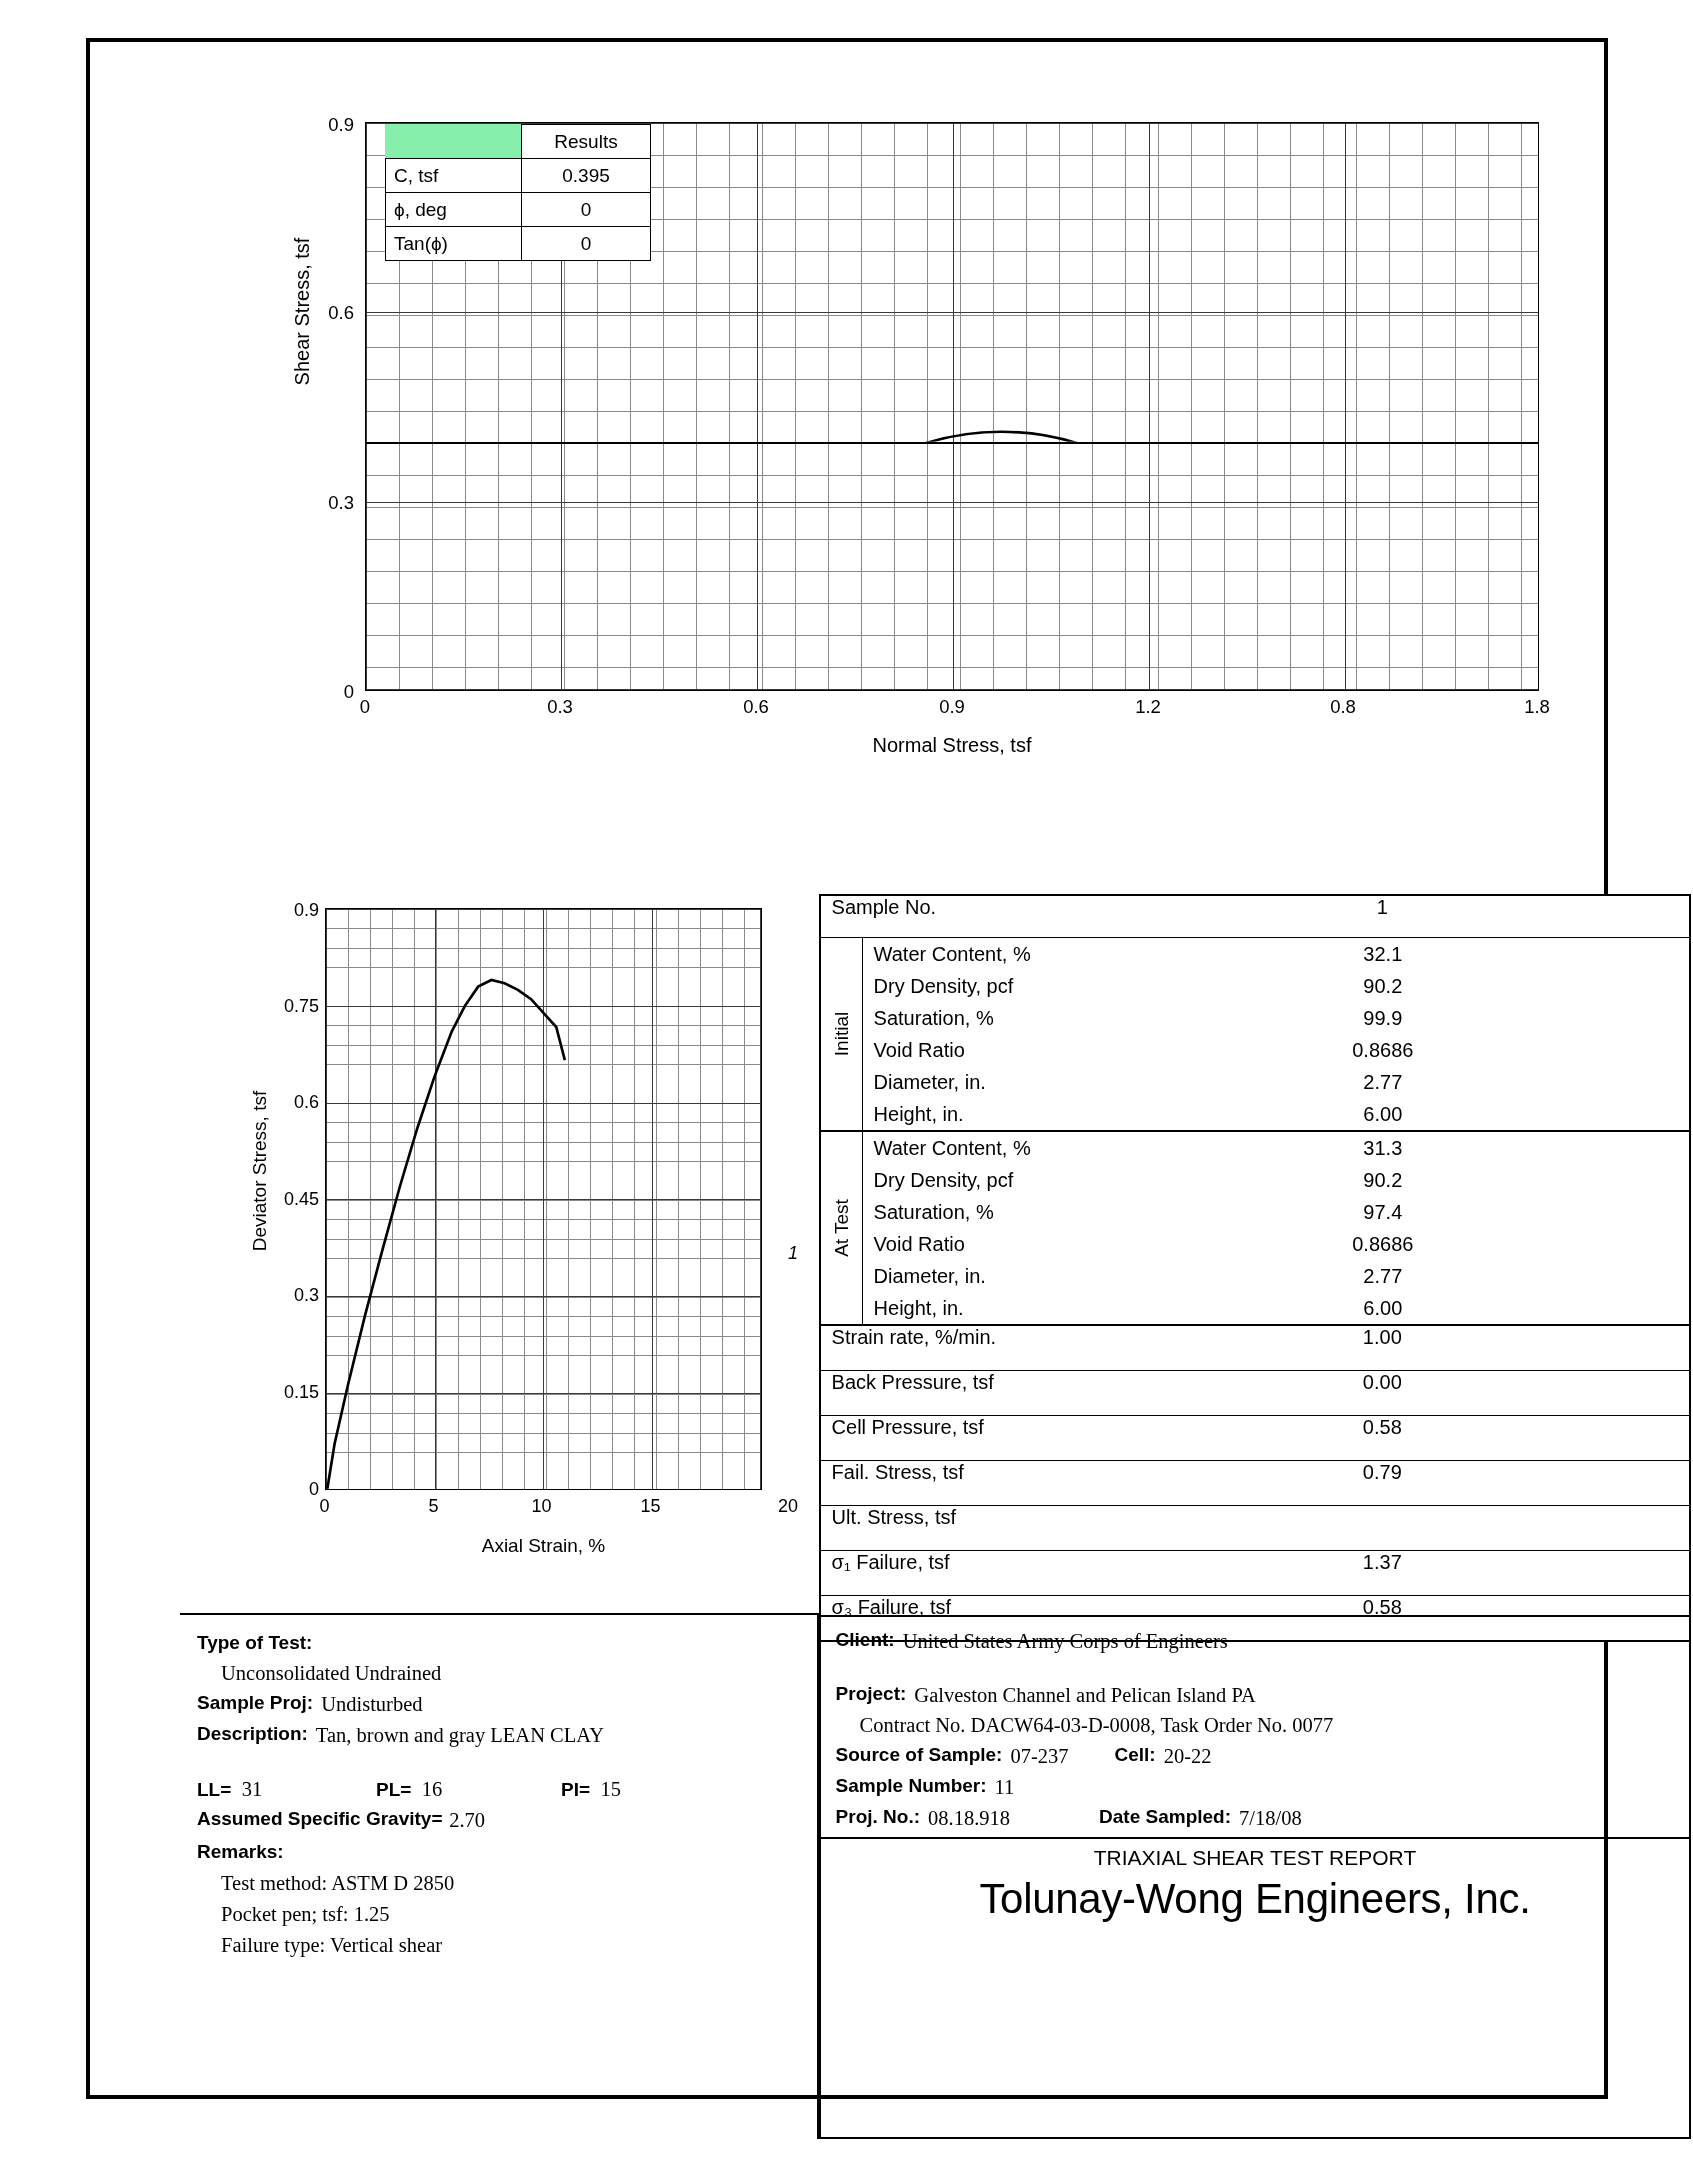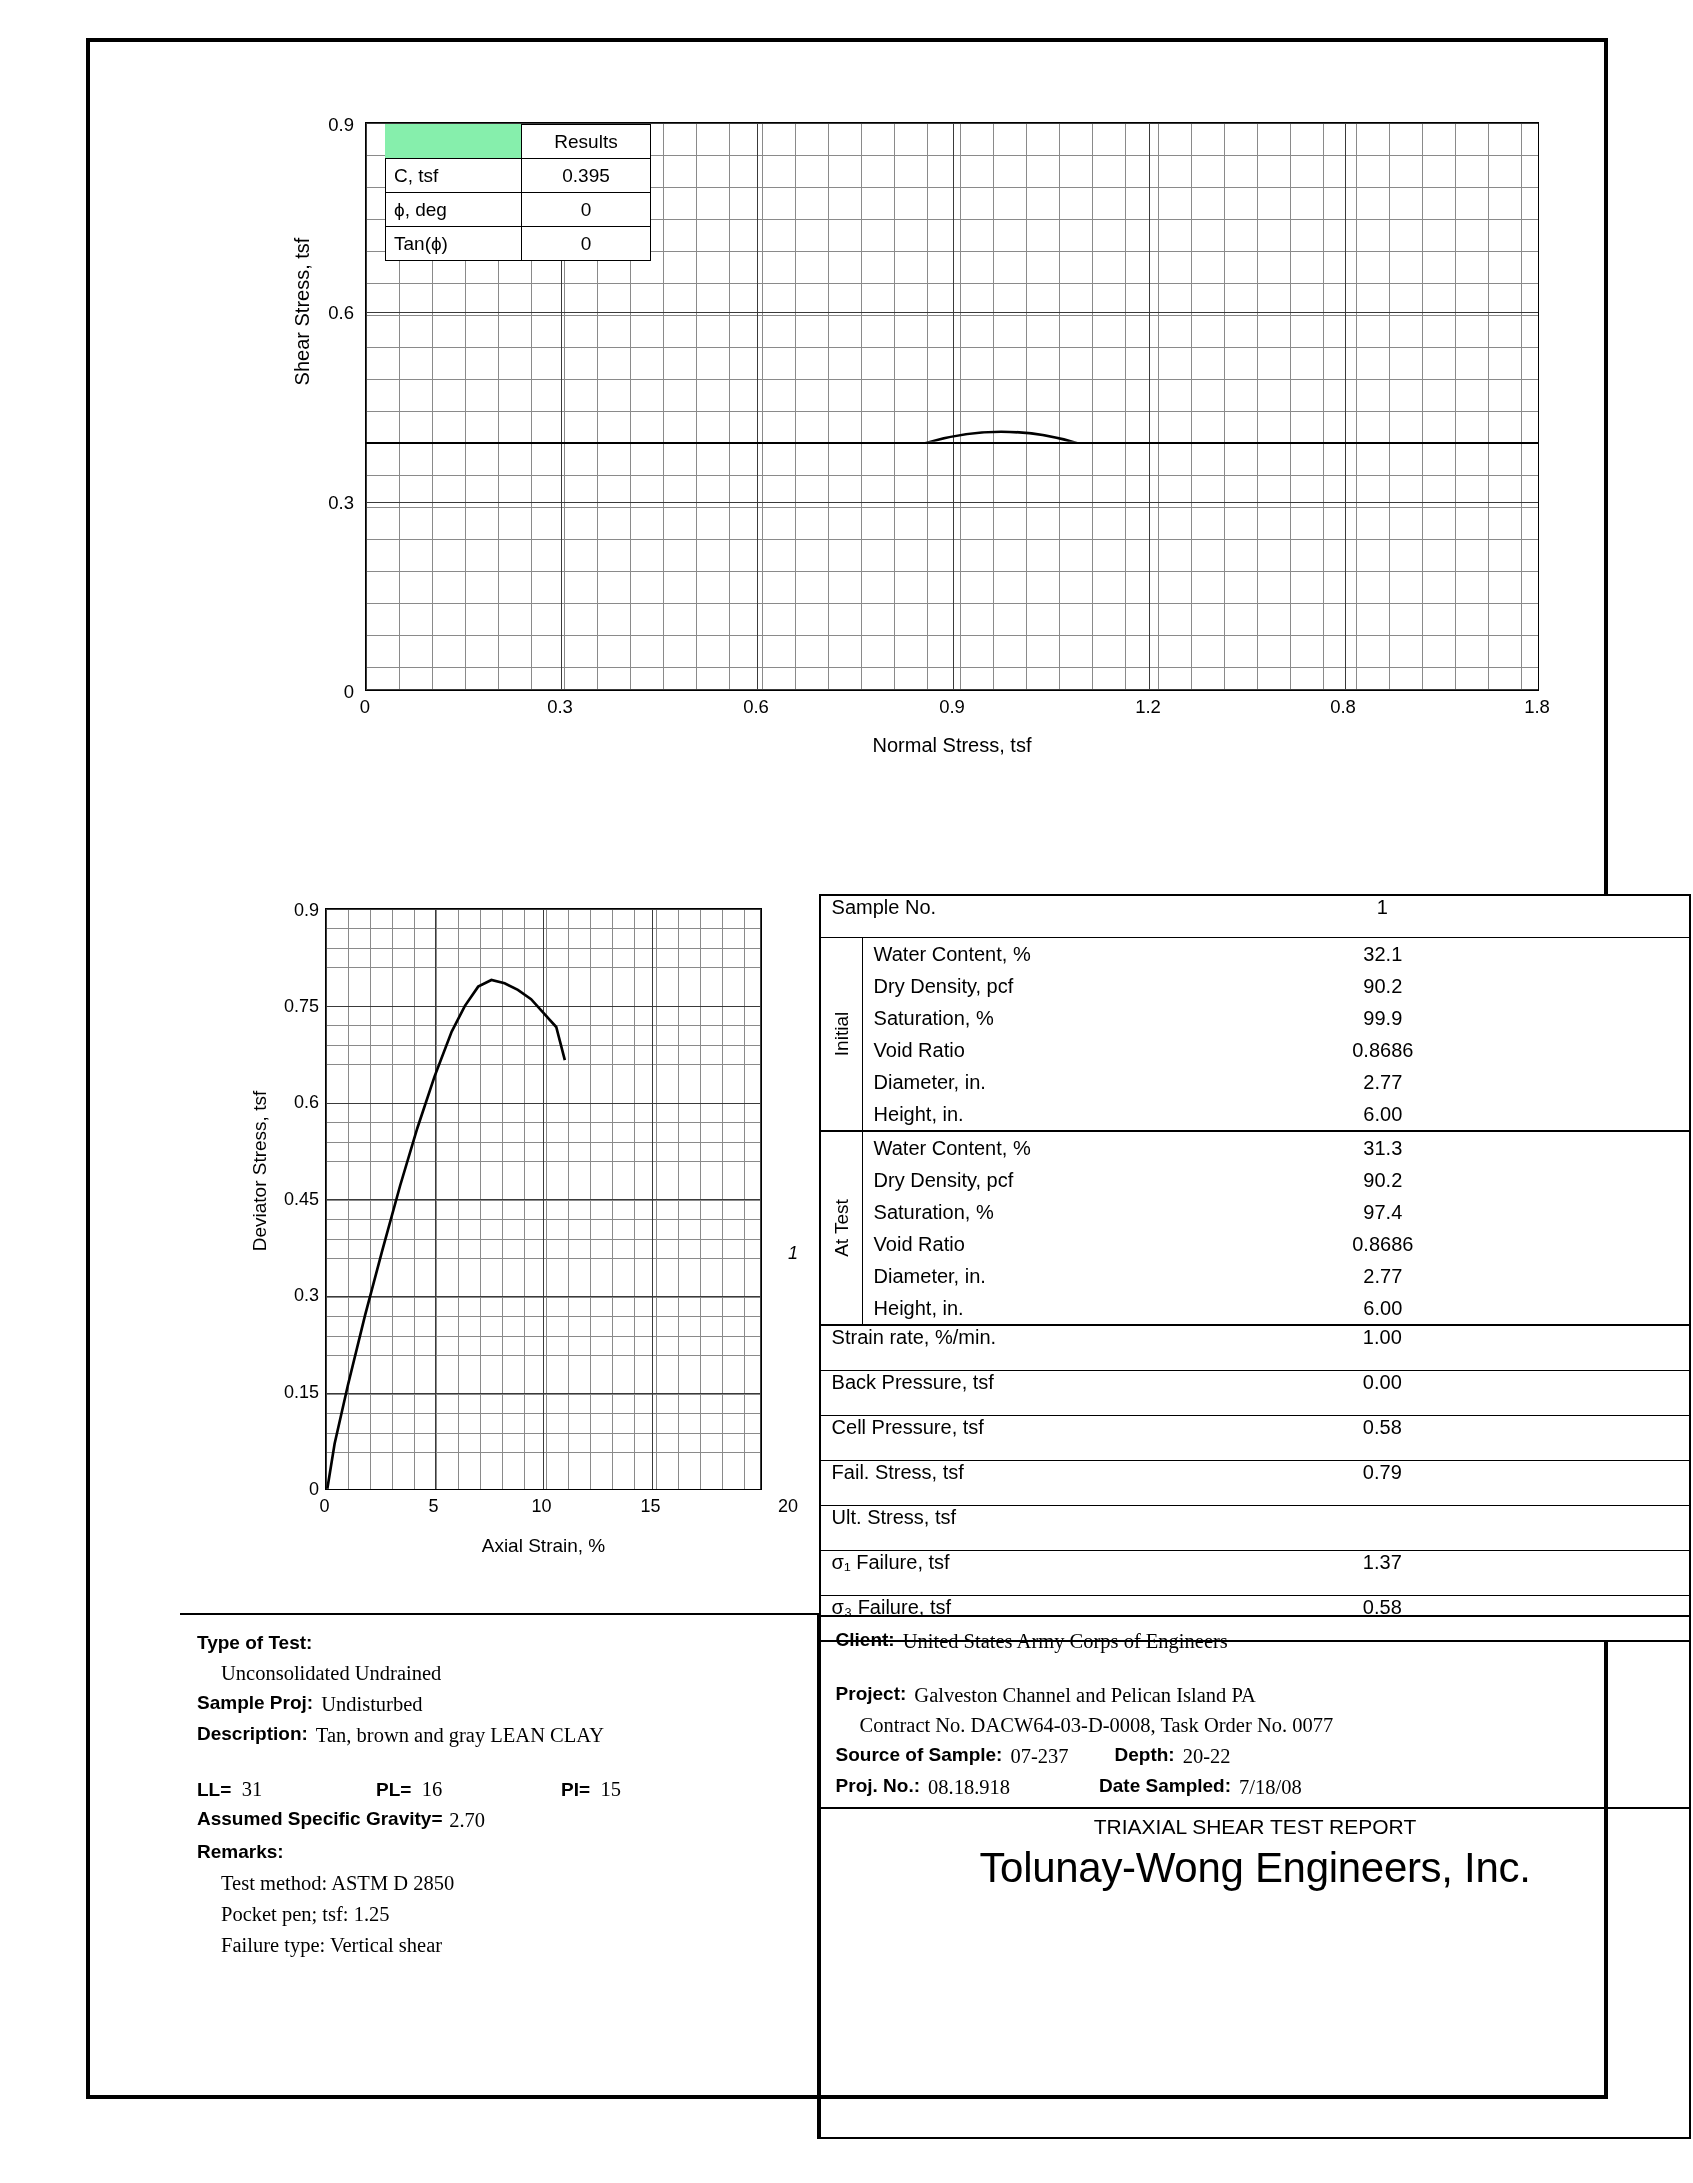--- a/index.html
+++ b/index.html
@@ -575,22 +575,26 @@
         </div>
         <div class="spacer-line"></div>
         <div class="flexline">
           <b>Project:</b>
           <span style="padding-left:8px;">Galveston Channel and Pelican Island PA</span>
         </div>
         <div class="indent">Contract No. DACW64-03-D-0008, Task Order No. 0077</div>
         <div class="flexline">
           <b>Source of Sample:</b>
           <span style="padding-left:8px;">07-237</span>
-          <b style="padding-left:46px;">Depth:</b>
+          <b style="padding-left:46px;">Cell:</b>
           <span style="padding-left:8px;">20-22</span>
+        </div>
+        <div class="flexline">
+          <b>Sample Number:</b>
+          <span style="padding-left:8px;">11</span>
         </div>
         <div class="flexline">
           <b>Proj. No.:</b>
           <span style="padding-left:8px;">08.18.918</span>
           <b style="padding-left:89px;">Date Sampled:</b>
           <span style="padding-left:8px;">7/18/08</span>
         </div>
       </div>
       <div class="ir-sep"></div>
       <div class="report-title">TRIAXIAL SHEAR TEST REPORT</div>

